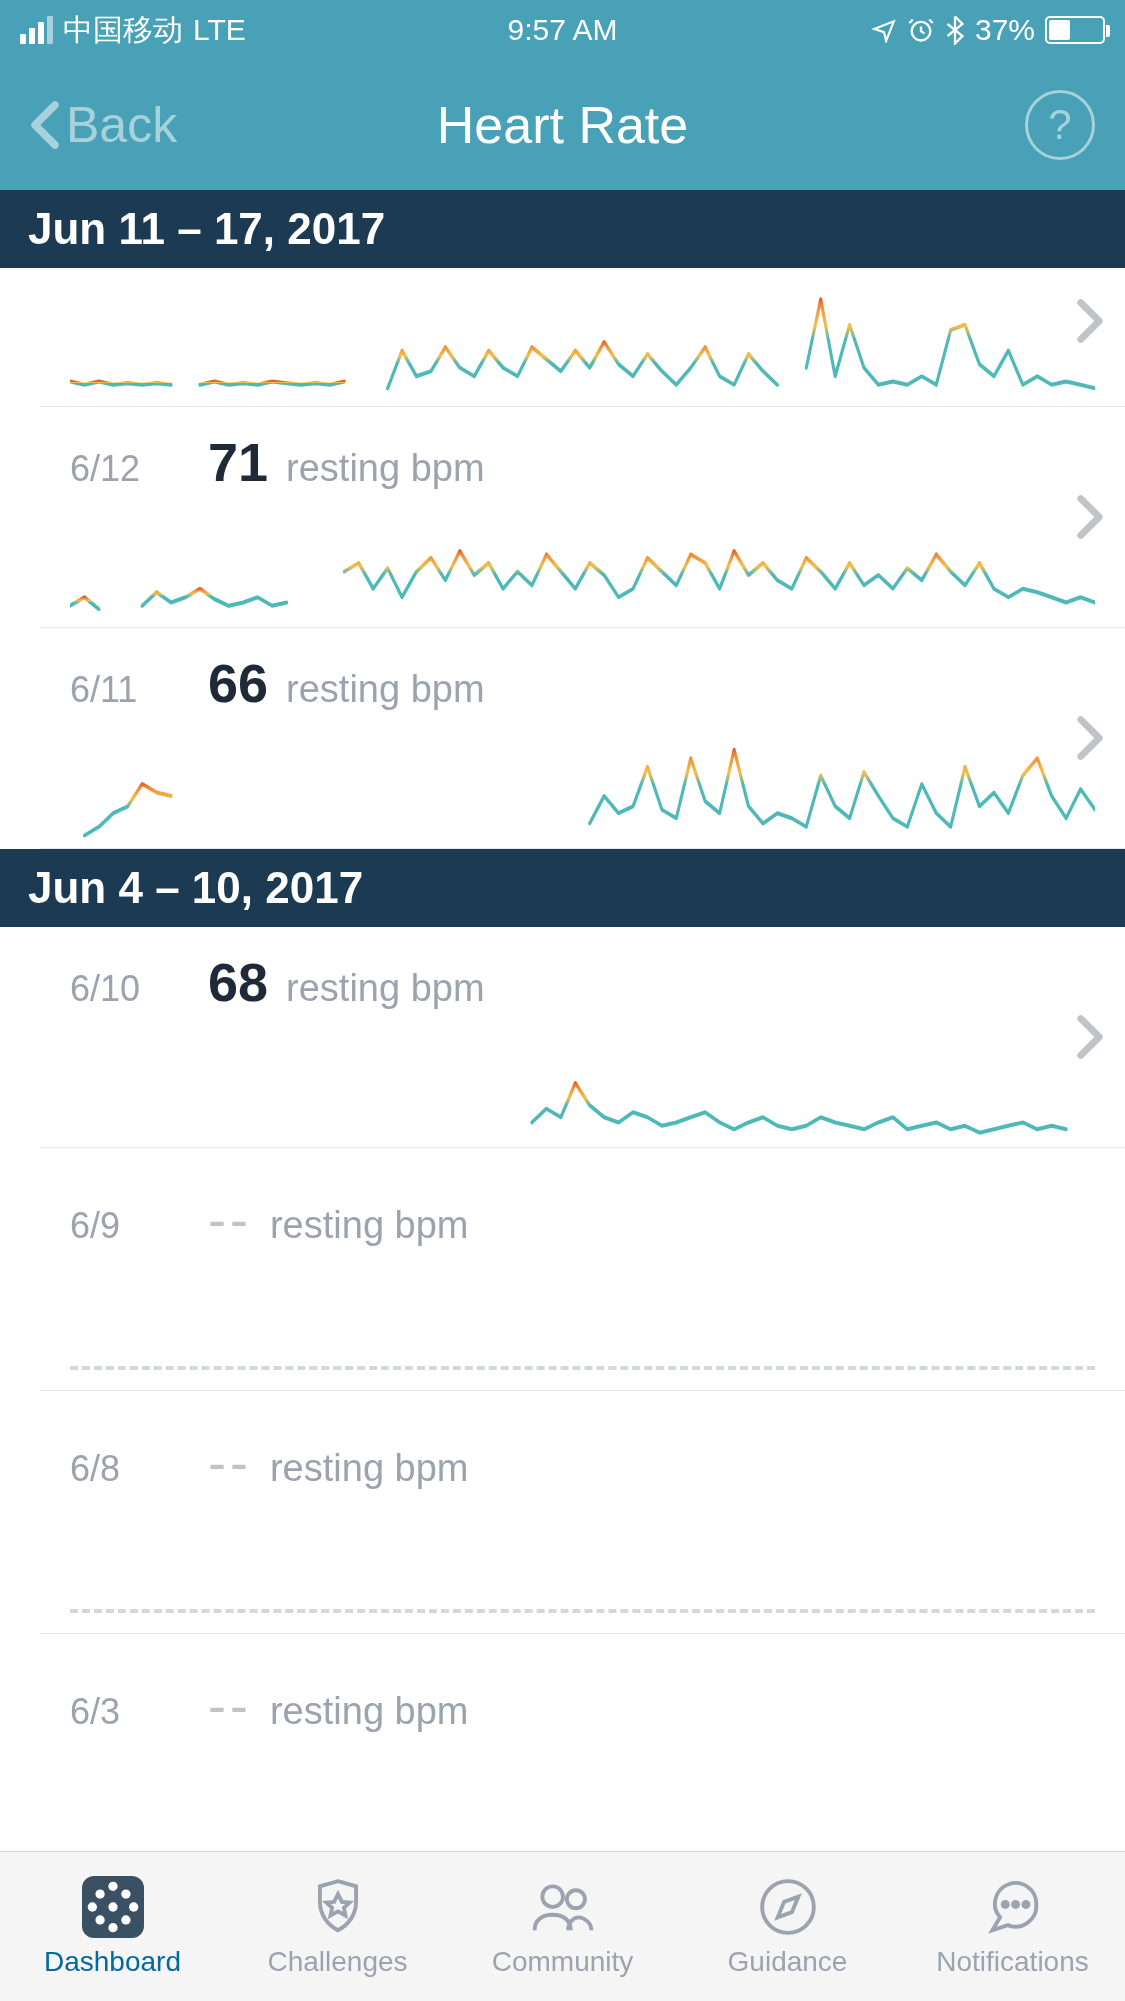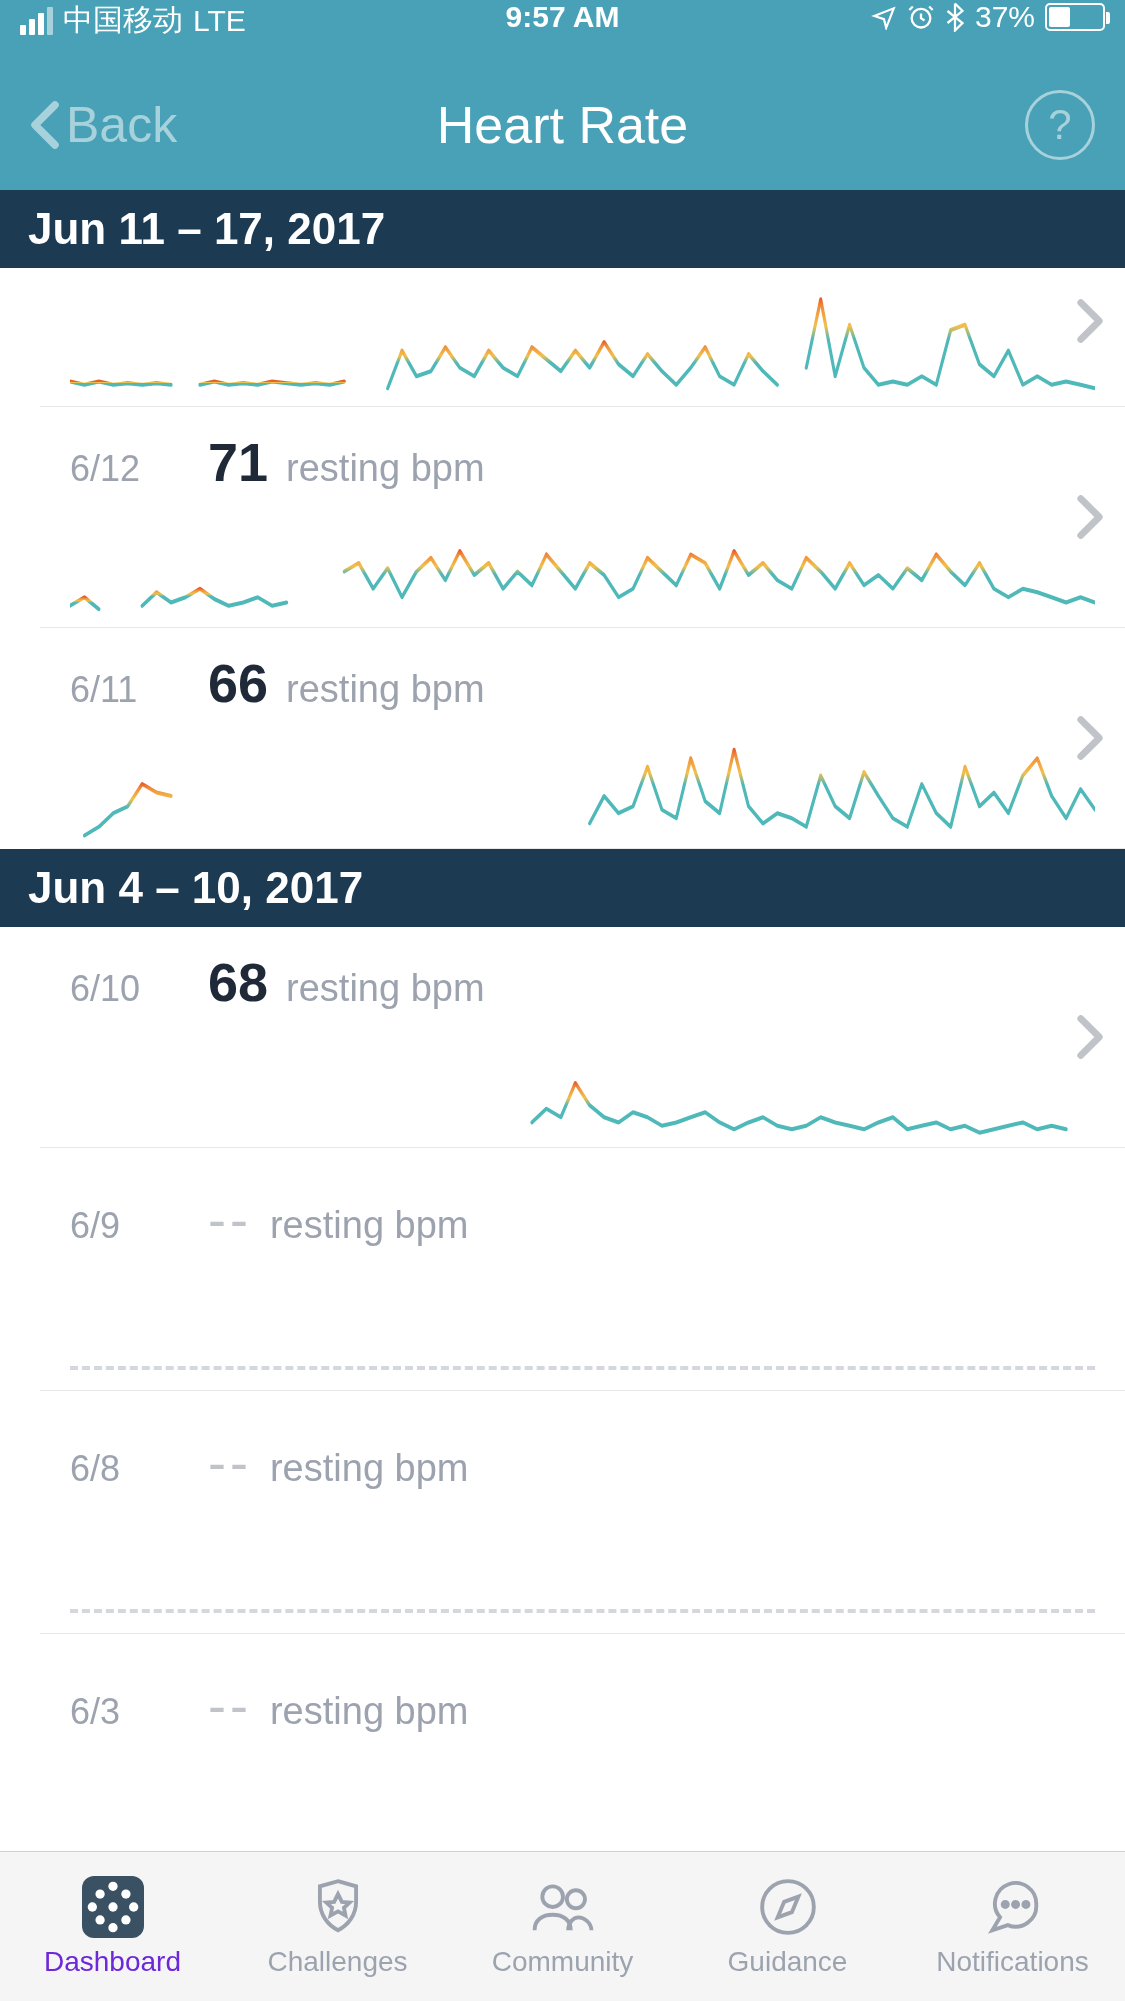--- a/index.html
+++ b/index.html
@@ -1,40 +1,40 @@
 <!DOCTYPE html>
 <html><head>
 <meta charset="utf-8">
 <style>
   * { margin: 0; padding: 0; box-sizing: border-box; }
   html, body { width: 1125px; height: 2001px; font-family: -apple-system, Helvetica, Arial, sans-serif; background: #f7f7f7; overflow: hidden; }
-  .status-bar { height: 60px; background: #48a1b7; display: flex; align-items: flex-start; justify-content: space-between; padding: 0 20px; color: #fff; font-size: 30px; font-weight: 500; }
+  .status-bar { height: 60px; background: #48a1b7; display: flex; align-items: center; justify-content: space-between; padding: 0 20px; color: #fff; font-size: 30px; font-weight: 500; }
   .status-left, .status-right { display: flex; align-items: center; gap: 10px; }
-  .status-center { position: absolute; left: 50%; transform: translateX(-50%); font-weight: 700; }
+  .status-center { position: absolute; left: 50%; transform: translateX(-50%); font-weight: 400; }
   .nav-bar { height: 130px; background: #48a1b7; display: flex; align-items: center; justify-content: space-between; padding: 0 30px; }
   .back-btn { display: flex; align-items: center; color: #a7d2dc; font-size: 50px; font-weight: 300; gap: 6px; }
   .nav-title { position: absolute; left: 50%; transform: translateX(-50%); color: #fff; font-size: 52px; font-weight: 400; }
   .help-btn { width: 70px; height: 70px; border: 3px solid #a7d2dc; border-radius: 50%; display: flex; align-items: center; justify-content: center; color: #a7d2dc; font-size: 42px; }
   .section-header { background: #1c3a52; color: #fff; font-size: 44px; font-weight: 700; padding: 14px 28px; }
   .content { background: #fff; }
   .row { border-bottom: 1px solid #e8e8e8; position: relative; padding: 0 30px; margin-left: 40px; }
   .row-val { display: flex; align-items: baseline; gap: 18px; padding: 24px 0 0 0; }
   .row-date { color: #9ca3af; font-size: 36px; width: 120px; }
   .row-num { color: #1f2937; font-size: 54px; font-weight: 600; }
   .row-num.empty { color: #c0c4c9; font-weight: 500; letter-spacing: 4px; }
   .row-unit { color: #9ca3af; font-size: 38px; }
   .chevron { position: absolute; right: 20px; top: 50%; transform: translateY(-50%); color: #c0c4c9; }
   .row.first .chevron { top: 30px; transform: none; }
   .spark { height: 120px; width: 100%; margin-top: 10px; }
   .row.first { padding-top: 4px; }
   .dashed { height: 120px; border-bottom: 4px dashed #d4d7db; margin-bottom: 20px; }
   .row.nodata .row-val { padding: 40px 0 0 0; }
   .tab-bar { position: absolute; bottom: 0; left: 0; right: 0; height: 150px; background: #f5f5f5; border-top: 1px solid #d0d0d0; display: flex; }
   .tab { flex: 1; display: flex; flex-direction: column; align-items: center; justify-content: center; gap: 8px; color: #9ca3af; font-size: 28px; }
-  .tab.active { color: #6d28d9; }
+  .tab.active { color: #0369a1; }
   .tab svg { width: 62px; height: 62px; }
   .tab-dashboard-icon { width: 62px; height: 62px; background: #3a5063; border-radius: 12px; display:flex; align-items:center; justify-content:center; }
   .signal-bars { display:inline-flex; gap:3px; align-items:flex-end; }
   .signal-bars span { width:6px; background:#fff; border-radius:1px; }
   .battery { width: 60px; height: 28px; border: 2.5px solid #fff; border-radius: 5px; position: relative; display:inline-block; }
   .battery::after { content:''; position:absolute; right:-7px; top:7px; width:4px; height:12px; background:#fff; border-radius:0 2px 2px 0; }
   .battery-fill { position:absolute; left:2px; top:2px; bottom:2px; width:37%; background:#fff; border-radius:2px; }
 </style>
 </head>
 <body>

